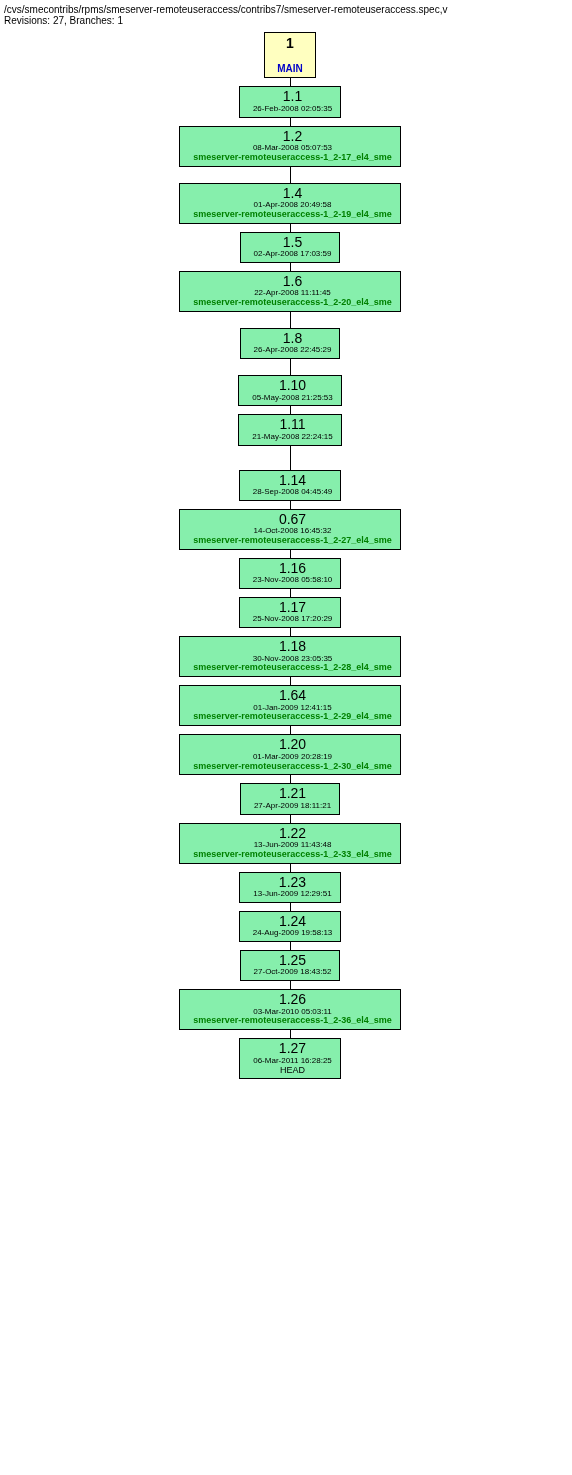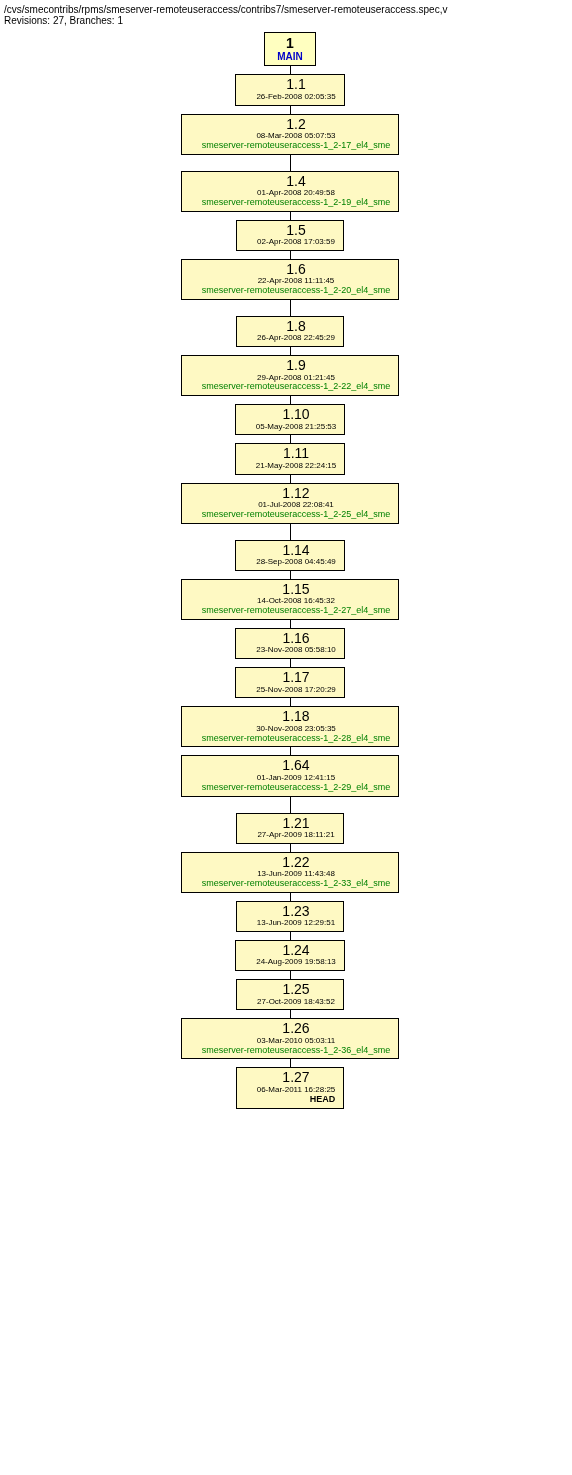--- a/index.html
+++ b/index.html
@@ -19,57 +19,57 @@
     font-size: 10px;
     margin-bottom: 6px;
   }
   .graph {
     display: flex;
     flex-direction: column;
     align-items: center;
   }
   .node {
     border: 1px solid #000;
-    background: #fef9c3;
+    background: #86efac;
     text-align: center;
-    padding: 2px 8px 3px 20px;
+    padding: 2px 8px 3px 13px;
     line-height: 1.1;
     position: relative;
   }
   .node-root {
     background: #ffffc0;
     padding: 3px 12px;
   }
   .rev-num {
     font-size: 14px;
     font-weight: normal;
   }
   .root-num {
     font-size: 14px;
     font-weight: bold;
   }
   .root-label {
     color: #0000c8;
     font-size: 10px;
     font-weight: bold;
+    margin-top: 12px;
   }
   .date {
     font-size: 8px;
     color: #000;
   }
   .tag {
     font-size: 9px;
     color: #008000;
-    font-weight: normal;
+    font-weight: bold;
   }
   .head {
     font-size: 9px;
     color: #000;
-    font-weight: bold;
-    text-align: right;
+    font-weight: normal;
   }
   .edge {
     width: 1px;
     height: 8px;
     background: #000;
   }
 </style>
 </head>
 <body>
 
@@ -112,50 +112,40 @@
       <div class="date">22-Apr-2008 11:11:45</div>
       <div class="tag">smeserver-remoteuseraccess-1_2-20_el4_sme</div>
     </div>
     <div class="edge"></div>
     <div class="edge"></div>
     <div class="node">
       <div class="rev-num">1.8</div>
       <div class="date">26-Apr-2008 22:45:29</div>
     </div>
     <div class="edge"></div>
-    <div class="node">
-      <div class="rev-num">1.9</div>
-      <div class="date">29-Apr-2008 01:21:45</div>
-      <div class="tag">smeserver-remoteuseraccess-1_2-22_el4_sme</div>
-    </div>
     <div class="edge"></div>
     <div class="node">
       <div class="rev-num">1.10</div>
       <div class="date">05-May-2008 21:25:53</div>
     </div>
     <div class="edge"></div>
     <div class="node">
       <div class="rev-num">1.11</div>
       <div class="date">21-May-2008 22:24:15</div>
     </div>
     <div class="edge"></div>
-    <div class="node">
-      <div class="rev-num">1.12</div>
-      <div class="date">01-Jul-2008 22:08:41</div>
-      <div class="tag">smeserver-remoteuseraccess-1_2-25_el4_sme</div>
-    </div>
     <div class="edge"></div>
     <div class="edge"></div>
     <div class="node">
       <div class="rev-num">1.14</div>
       <div class="date">28-Sep-2008 04:45:49</div>
     </div>
     <div class="edge"></div>
     <div class="node">
-      <div class="rev-num">1.15</div>
+      <div class="rev-num">0.67</div>
       <div class="date">14-Oct-2008 16:45:32</div>
       <div class="tag">smeserver-remoteuseraccess-1_2-27_el4_sme</div>
     </div>
     <div class="edge"></div>
     <div class="node">
       <div class="rev-num">1.16</div>
       <div class="date">23-Nov-2008 05:58:10</div>
     </div>
     <div class="edge"></div>
     <div class="node">
@@ -168,20 +158,25 @@
       <div class="date">30-Nov-2008 23:05:35</div>
       <div class="tag">smeserver-remoteuseraccess-1_2-28_el4_sme</div>
     </div>
     <div class="edge"></div>
     <div class="node">
       <div class="rev-num">1.64</div>
       <div class="date">01-Jan-2009 12:41:15</div>
       <div class="tag">smeserver-remoteuseraccess-1_2-29_el4_sme</div>
     </div>
     <div class="edge"></div>
+    <div class="node">
+      <div class="rev-num">1.20</div>
+      <div class="date">01-Mar-2009 20:28:19</div>
+      <div class="tag">smeserver-remoteuseraccess-1_2-30_el4_sme</div>
+    </div>
     <div class="edge"></div>
     <div class="node">
       <div class="rev-num">1.21</div>
       <div class="date">27-Apr-2009 18:11:21</div>
     </div>
     <div class="edge"></div>
     <div class="node">
       <div class="rev-num">1.22</div>
       <div class="date">13-Jun-2009 11:43:48</div>
       <div class="tag">smeserver-remoteuseraccess-1_2-33_el4_sme</div>

